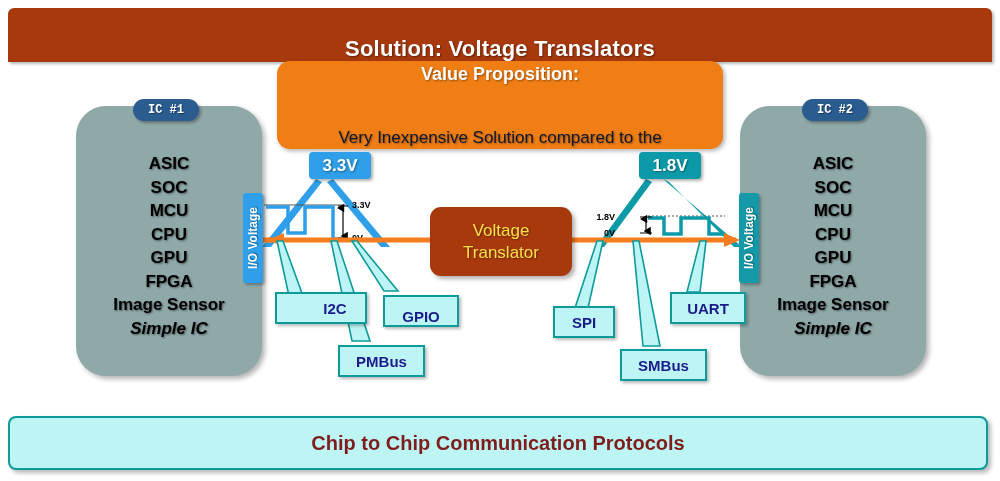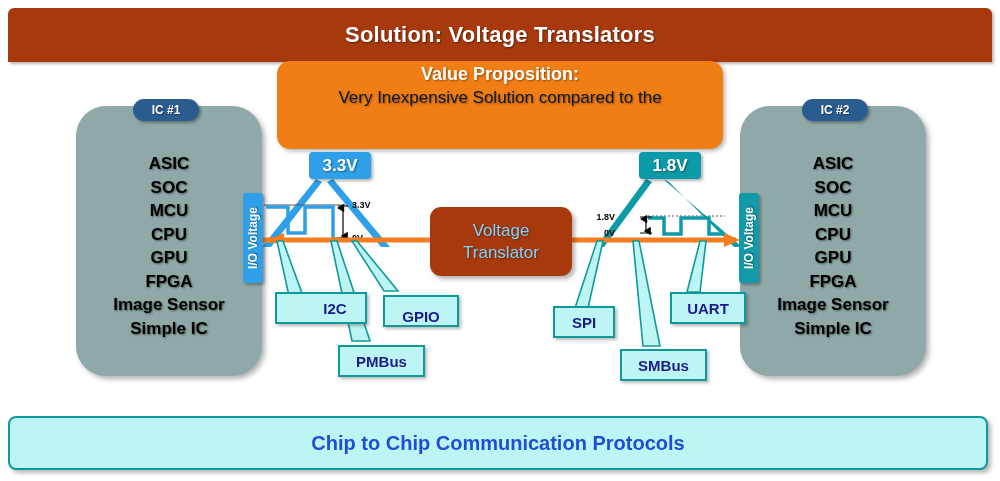--- a/index.html
+++ b/index.html
@@ -23,21 +23,21 @@
   .title-banner {
     position: absolute;
     left: 8px;
     top: 8px;
     width: 984px;
     height: 54px;
     background: #a8390d;
     border-radius: 6px 6px 0 0;
     box-shadow: 2px 2px 3px rgba(0,0,0,0.28);
     display: flex;
-    align-items: center;
+    align-items: flex-end;
     justify-content: center;
   }
   .title-banner .txt {
     color: #ffffff;
     font-size: 22px;
     font-weight: bold;
     letter-spacing: 0.2px;
     text-shadow: 1px 1px 2px rgba(0,0,0,0.45);
   }
 
@@ -47,21 +47,21 @@
     left: 277px;
     top: 61px;
     width: 446px;
     height: 88px;
     background: #f07e14;
     border-radius: 13px;
     box-shadow: 2px 2px 4px rgba(0,0,0,0.30);
     display: flex;
     flex-direction: column;
     align-items: center;
-    justify-content: flex-start;
+    justify-content: space-between;
     text-align: center;
     padding-top: 2px;
     box-sizing: border-box;
   }
   .valueprop .vp-head {
     color: #ffffff;
     font-size: 18px;
     font-weight: bold;
     line-height: 23px;
     text-shadow: 1px 1px 2px rgba(0,0,0,0.40);
@@ -94,35 +94,36 @@
     text-align: center;
   }
   .ic-list .item {
     color: #000000;
     font-size: 17px;
     font-weight: bold;
     line-height: 23.5px;
     text-shadow: 1px 1px 2px rgba(0,0,0,0.45);
     white-space: nowrap;
   }
-  .ic-list .item.italic { }
+  .ic-list .item.italic { font-style: italic; }
 
   
   .ic-badge {
     position: absolute;
     top: 99px;
     width: 66px;
     height: 22px;
     background: #2a5c90;
     border-radius: 11px;
     box-shadow: 2px 2px 3px rgba(0,0,0,0.32);
     display: flex;
     align-items: center;
     justify-content: center;
     z-index: 6;
+    font-family: Liberation Mono, monospace;
   }
   .ic-badge .txt {
     color: #ffffff;
     font-size: 12px;
     font-weight: bold;
     text-shadow: 1px 1px 1px rgba(0,0,0,0.4);
   }
   .ic-badge.left  { left: 133px; }
   .ic-badge.right { left: 802px; }
 
@@ -160,21 +161,21 @@
     height: 69px;
     background: #a8390d;
     border-radius: 11px;
     box-shadow: 3px 3px 4px rgba(0,0,0,0.30);
     display: flex;
     align-items: center;
     justify-content: center;
     z-index: 8;
   }
   .translator .txt {
-    color: #7dd3fc;
+    color: #fde047;
     font-size: 17px;
     line-height: 22px;
     text-align: center;
     text-shadow: 1px 1px 2px rgba(0,0,0,0.40);
   }
 
   
   .v-badge {
     position: absolute;
     top: 152px;
@@ -224,21 +225,21 @@
     background: #bdf5f5;
     border: 2px solid #0e9a9a;
     border-radius: 8px;
     box-sizing: border-box;
     box-shadow: 3px 3px 4px rgba(0,0,0,0.28);
     display: flex;
     align-items: center;
     justify-content: center;
   }
   .bottom-banner .txt {
-    color: #1d4ed8;
+    color: #7f1d1d;
     font-size: 20px;
     font-weight: bold;
   }
 
   
   .svg-layer {
     position: absolute;
     left: 0;
     top: 0;
     width: 1000px;

